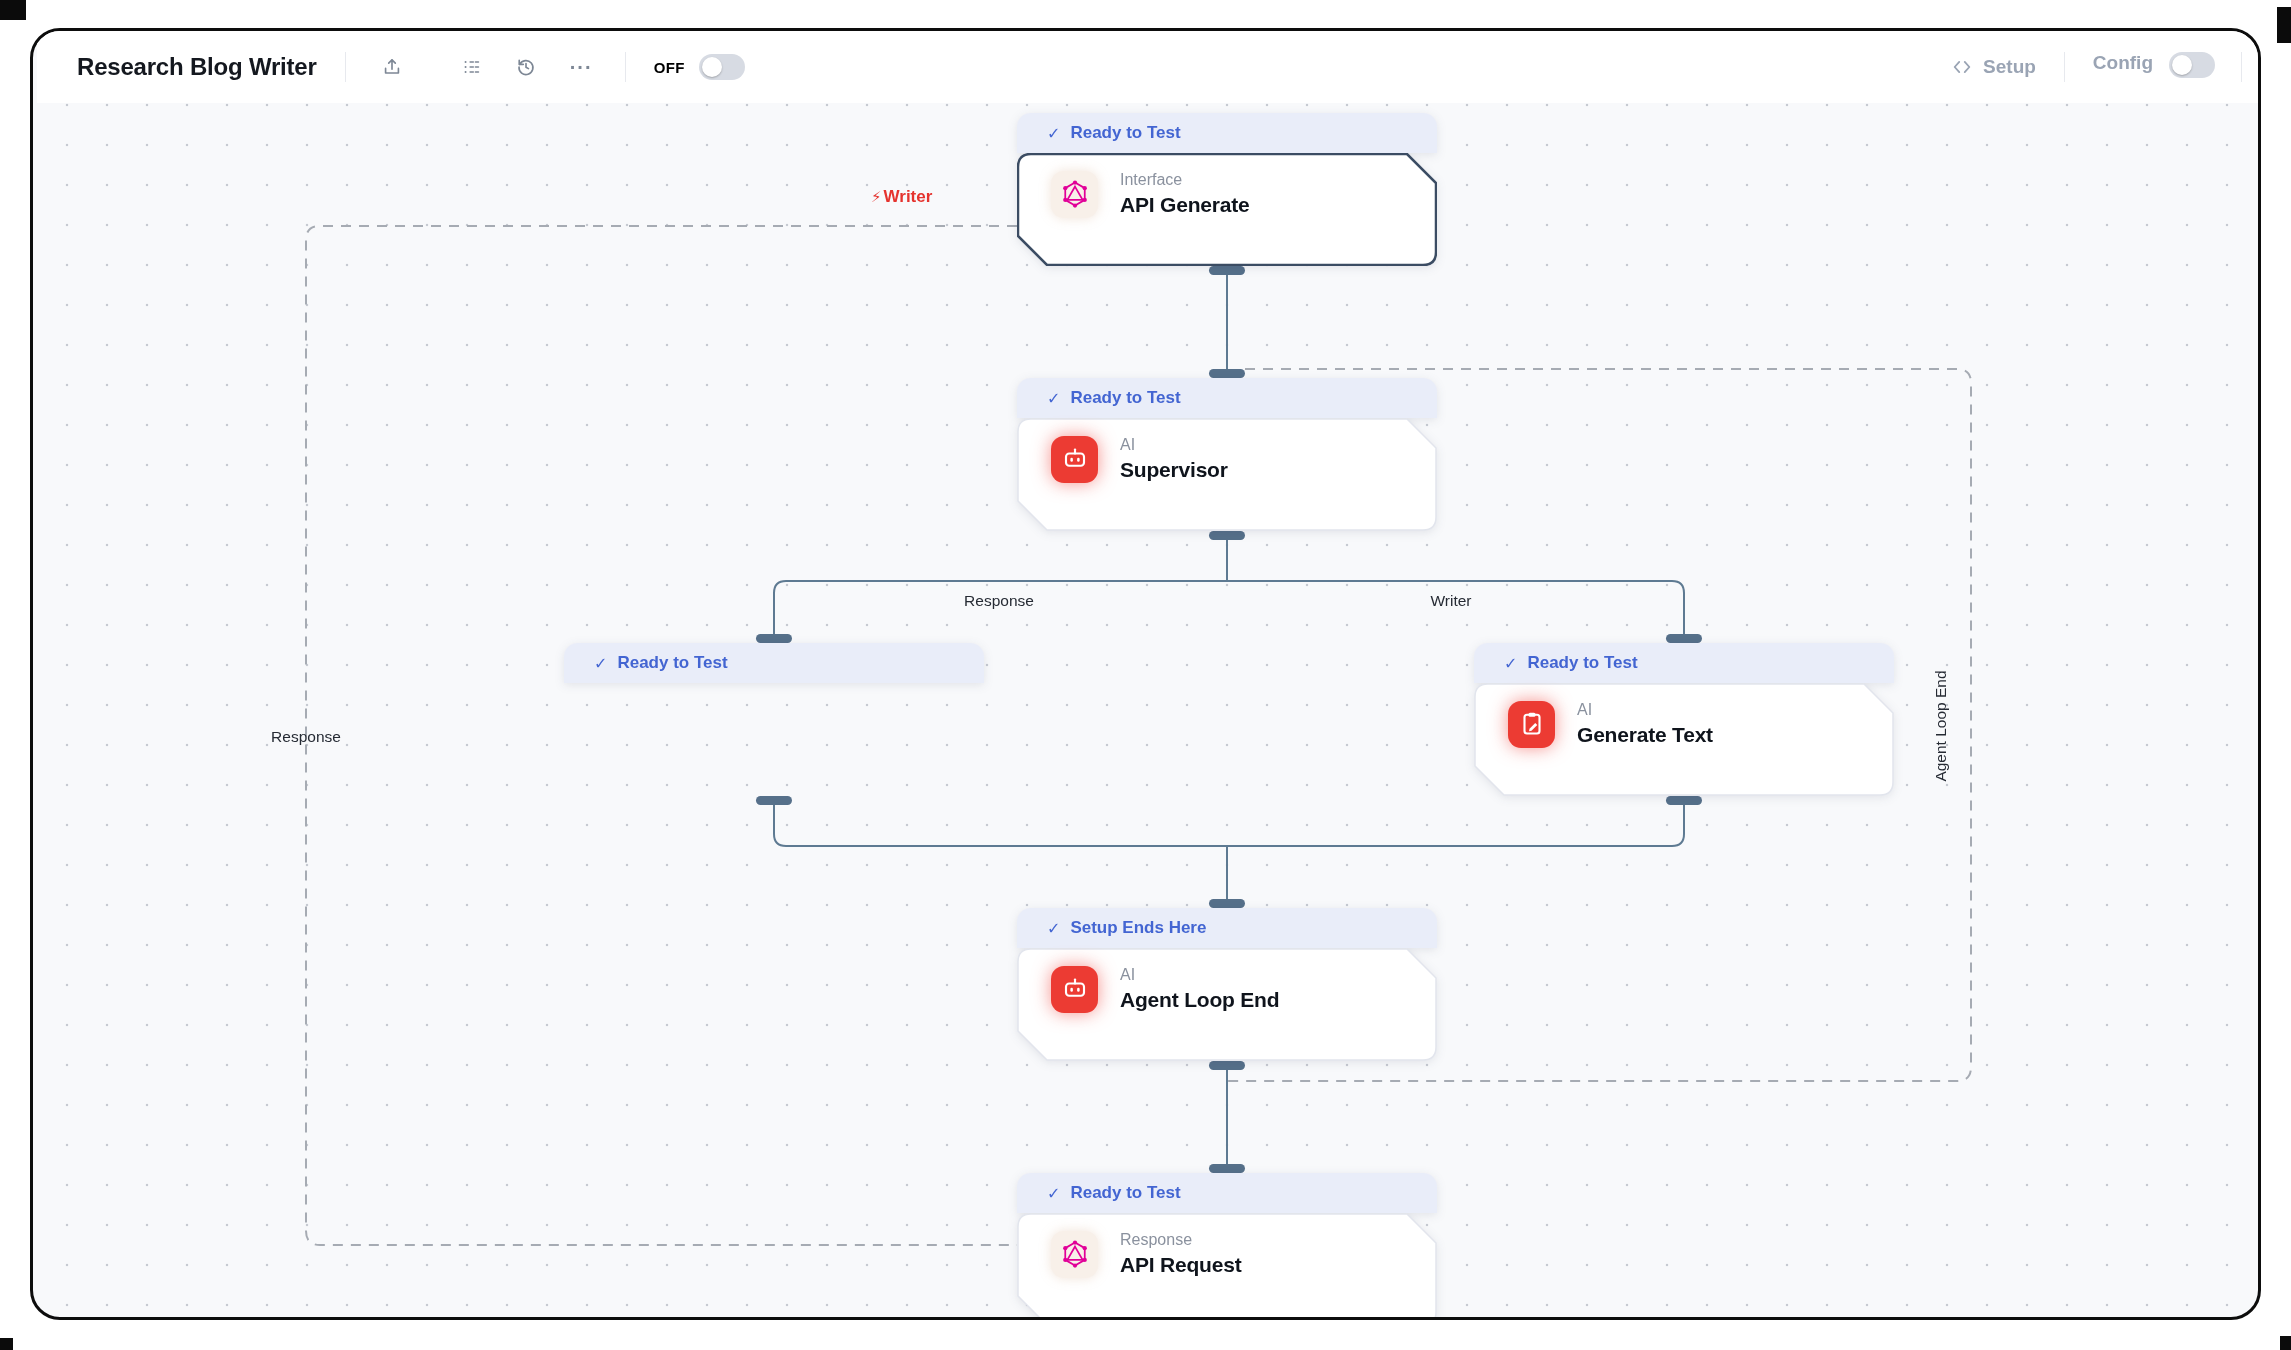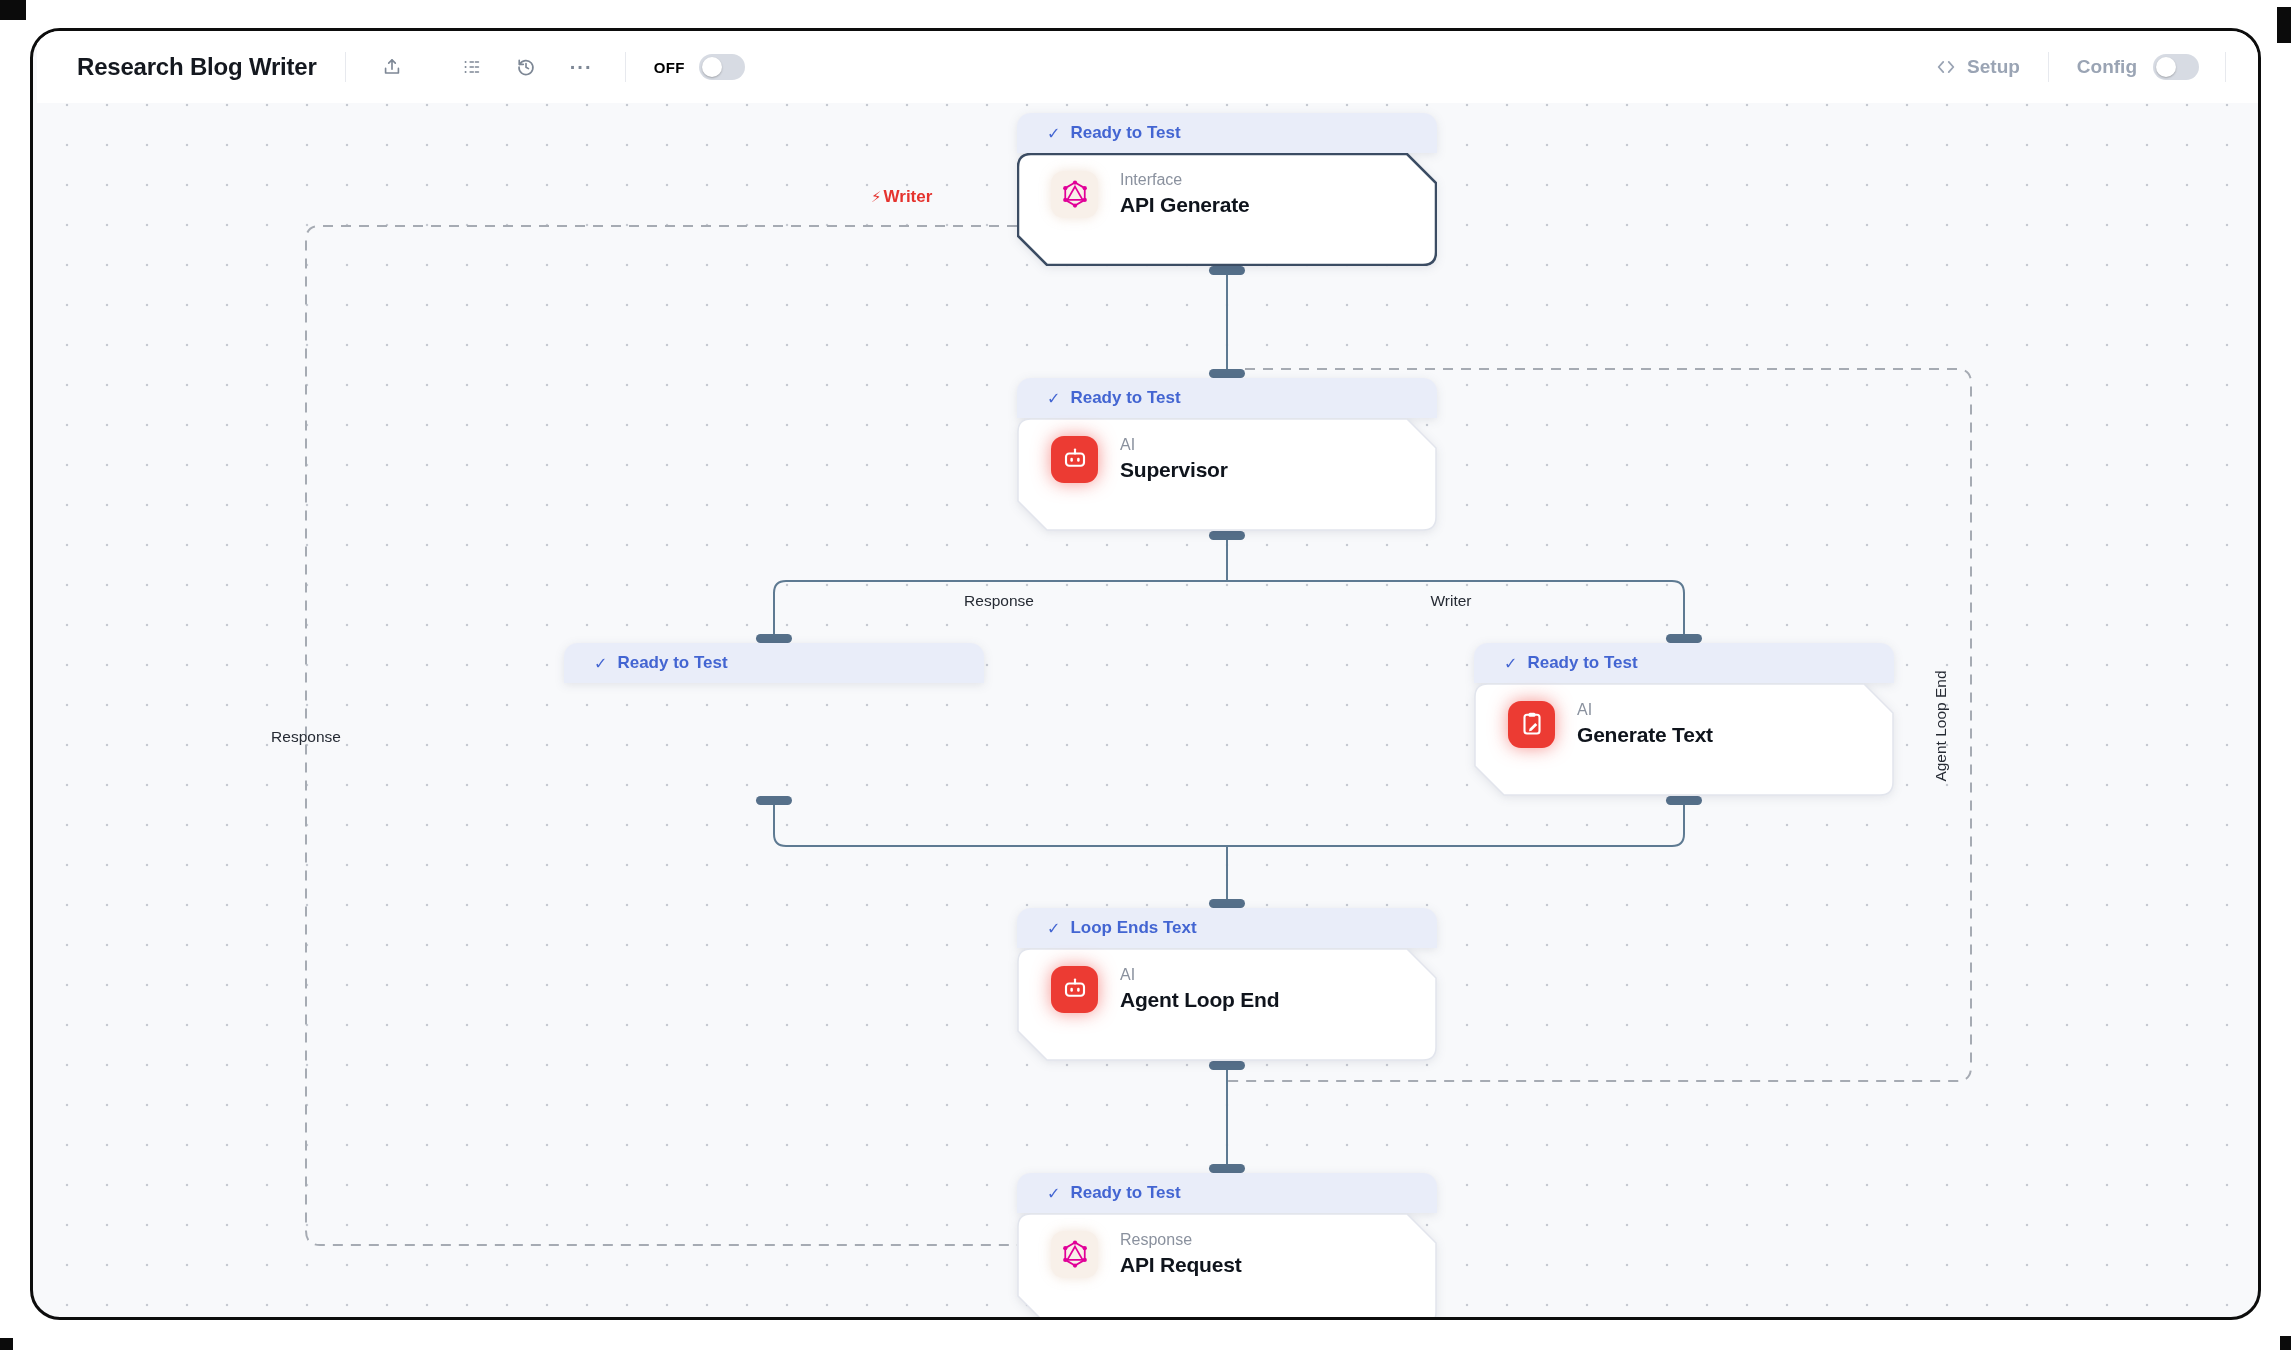--- a/index.html
+++ b/index.html
@@ -28,21 +28,21 @@
     display:flex;align-items:center;z-index:10;
   }
   .h-title{font-size:24px;font-weight:700;color:#14181f;margin-left:40px;letter-spacing:-.2px;white-space:nowrap}
   .h-div{width:1px;height:30px;background:#e7e9ee;flex:0 0 auto}
   .h-icon{width:24px;height:24px;color:#7d8795;display:flex;align-items:center;justify-content:center;cursor:pointer}
   .h-icon svg{width:22px;height:22px;display:block}
   .h-ellipsis{font-size:20px;font-weight:700;color:#7d8795;letter-spacing:1px;line-height:1;cursor:pointer}
   .h-off{font-size:15px;font-weight:700;color:#000000;letter-spacing:.4px}
   .toggle{width:46px;height:26px;border-radius:13px;background:#d7dbe3;position:relative;flex:0 0 auto;cursor:pointer}
   .toggle .knob{position:absolute;left:3px;top:3px;width:20px;height:20px;border-radius:50%;background:#fff;box-shadow:0 1px 2px rgba(0,0,0,.25)}
-  .h-right{margin-left:auto;display:flex;align-items:center;margin-right:32px}
+  .h-right{margin-left:auto;display:flex;margin-right:16px}
   .h-setup{display:flex;align-items:center;gap:10px;color:#9aa4b4;font-size:19px;font-weight:600;cursor:pointer}
   .h-setup svg{width:22px;height:22px}
   .h-config{color:#9aa4b4;font-size:19px;font-weight:600}
 
   
   svg.edges{position:absolute;left:0;top:0;z-index:1}
 
   
   .node{position:absolute;width:420px;z-index:3;filter:drop-shadow(0 2px 5px rgba(25,39,64,.10))}
   .badge{
@@ -258,21 +258,21 @@
           <div class="ncat">AI</div>
           <div class="ntitle">Generate Text</div>
         </div>
       </div>
     </div>
   </div>
 
   <div class="node" style="left:984px;top:877px">
     <div class="badge">
       <span class="check">✓</span>
-      <span>Loop Ends Text</span>
+      <span>Setup Ends Here</span>
     </div>
     <div class="nbody">
       <svg class="shape" width="420" height="113" viewBox="0 0 420 113">
         <path d="M14 1 H390 L419 30 V99 Q419 112 406 112 H30 L1 83 V14 Q1 1 14 1 Z" fill="#ffffff" stroke="#e2e5ed" stroke-width="1.5"></path>
       </svg>
       <div class="ncontent">
         <div class="tile tile-red">
           <svg viewBox="0 0 24 24" fill="none" stroke="currentColor" stroke-width="1.7" stroke-linecap="round">
             <path d="M12 7.6 V5.6"></path>
               <circle cx="12" cy="4.6" r="1" fill="currentColor" stroke="none"></circle>

